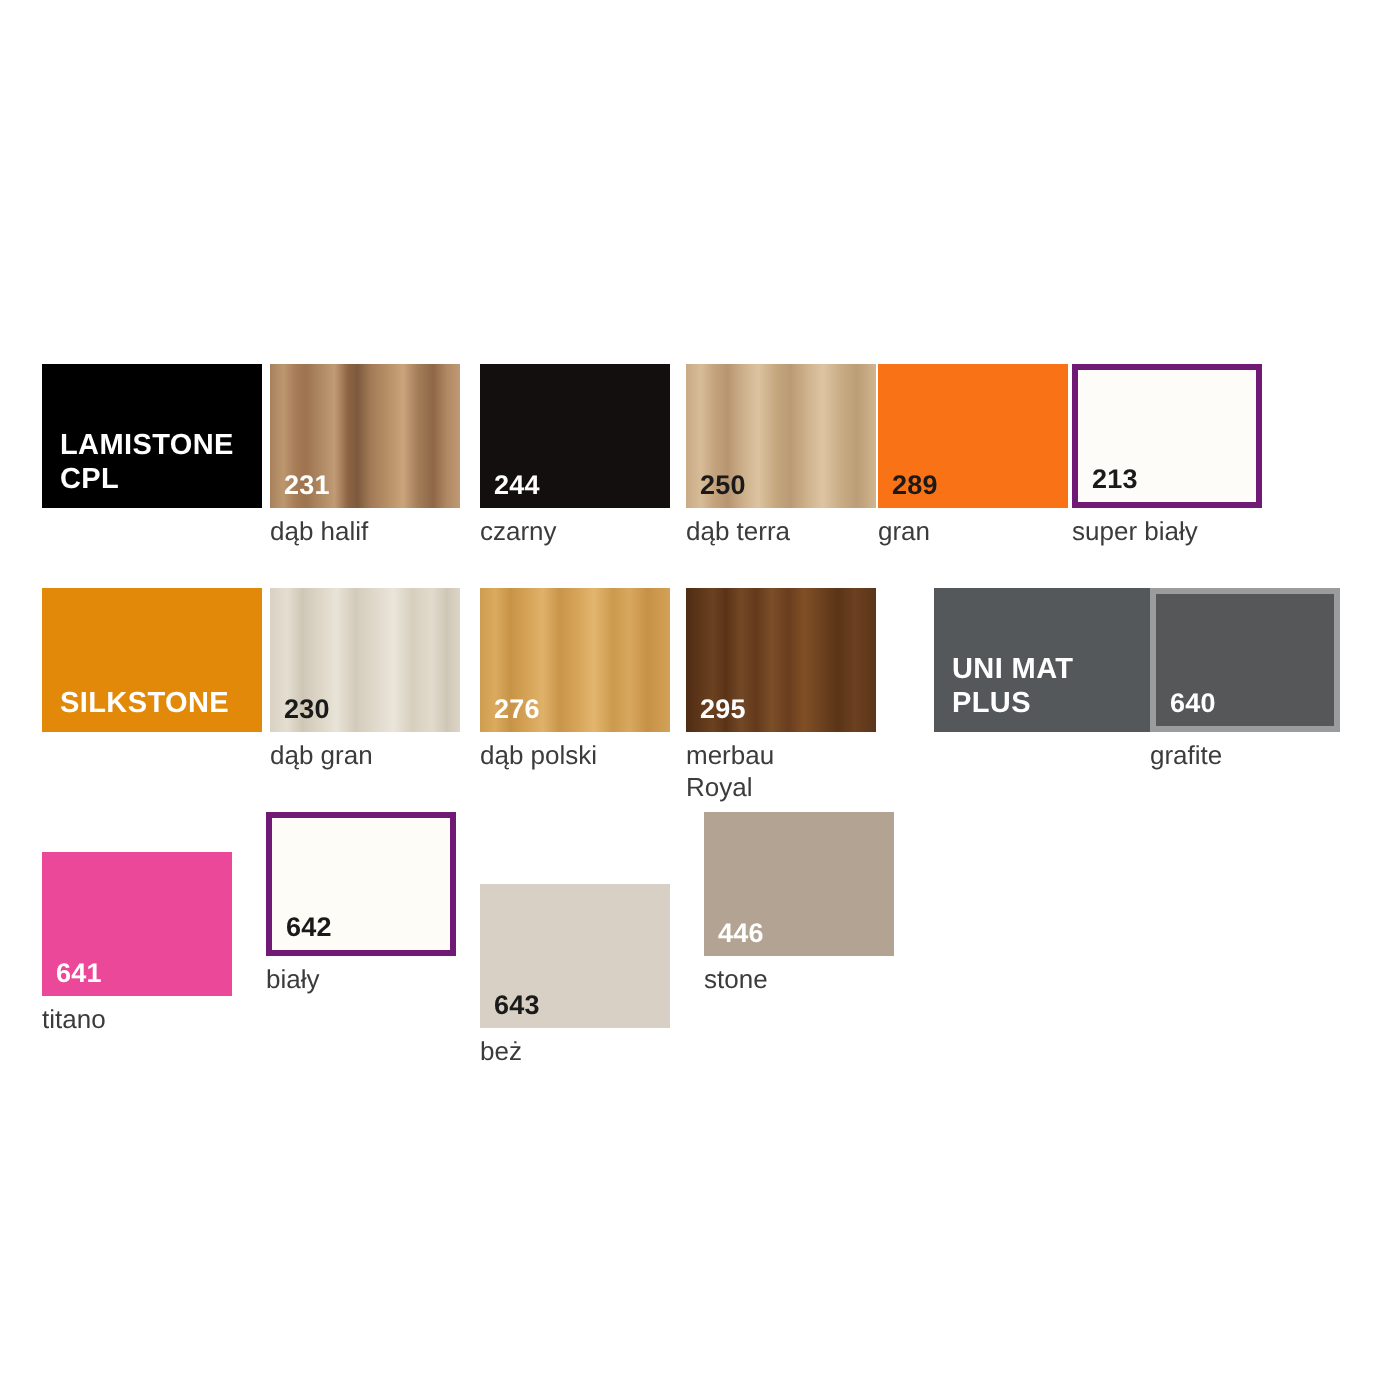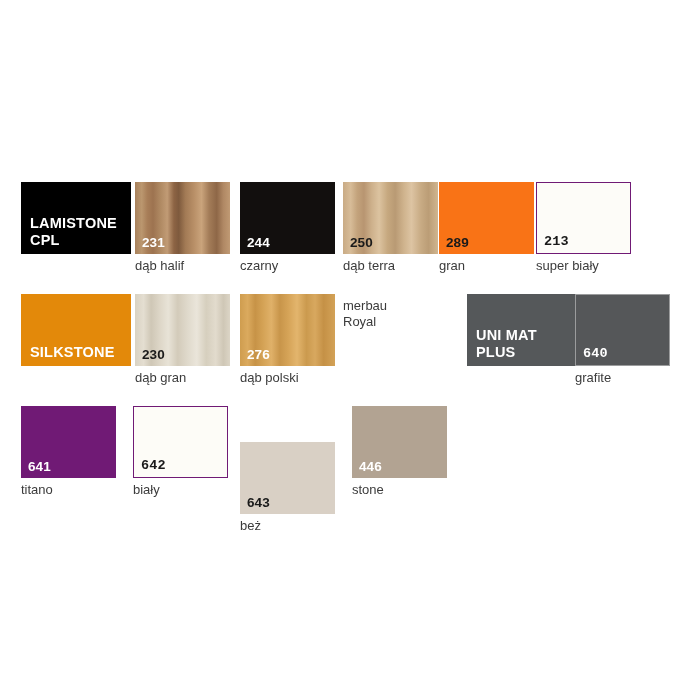--- a/index.html
+++ b/index.html
@@ -30,22 +30,21 @@
   }
 
   .swatch {
     position: relative;
     width: 95px;
     height: 72px;
     box-sizing: border-box;
     overflow: hidden;
   }
   .swatch.bordered {
-    border: 1px solid #701a75;
-    font-family: Liberation Mono, monospace;
+    border: 3px solid #701a75;
   }
 
   
   .cat-head {
     position: absolute;
     width: 110px;
     height: 72px;
     box-sizing: border-box;
   }
   .cat-head .cat-label {
@@ -228,38 +227,42 @@
 
   <div class="cell" style="left:240px; top:294px;">
     <div class="swatch w-polski">
       <span class="grain"></span>
       <span class="code light">276</span>
     </div>
     <div class="caption">dąb polski</div>
   </div>
 
   <div class="cell" style="left:343px; top:294px;">
+    <div class="swatch w-merbau">
+      <span class="grain"></span>
+      <span class="code light">295</span>
+    </div>
     <div class="caption">merbau
 Royal</div>
   </div>
 
   <div class="cat-head" style="left:467px; top:294px; background:#55585a;">
     <div class="cat-label">UNI MAT
 PLUS</div>
   </div>
 
   <div class="cell" style="left:575px; top:294px;">
     <div class="swatch bordered" style="background:#555759; border-color:#9b9c9d;">
       <span class="code light">640</span>
     </div>
     <div class="caption">grafite</div>
   </div>
 
   <div class="cell" style="left:21px; top:406px;">
-    <div class="swatch" style="background:#701a75;">
+    <div class="swatch" style="background:#ec4899;margin-top:20px;">
       <span class="code light">641</span>
     </div>
     <div class="caption">titano</div>
   </div>
 
   <div class="cell" style="left:133px; top:406px;">
     <div class="swatch bordered" style="background:#fdfcf7;">
       <span class="code dark">642</span>
     </div>
     <div class="caption">biały</div>

